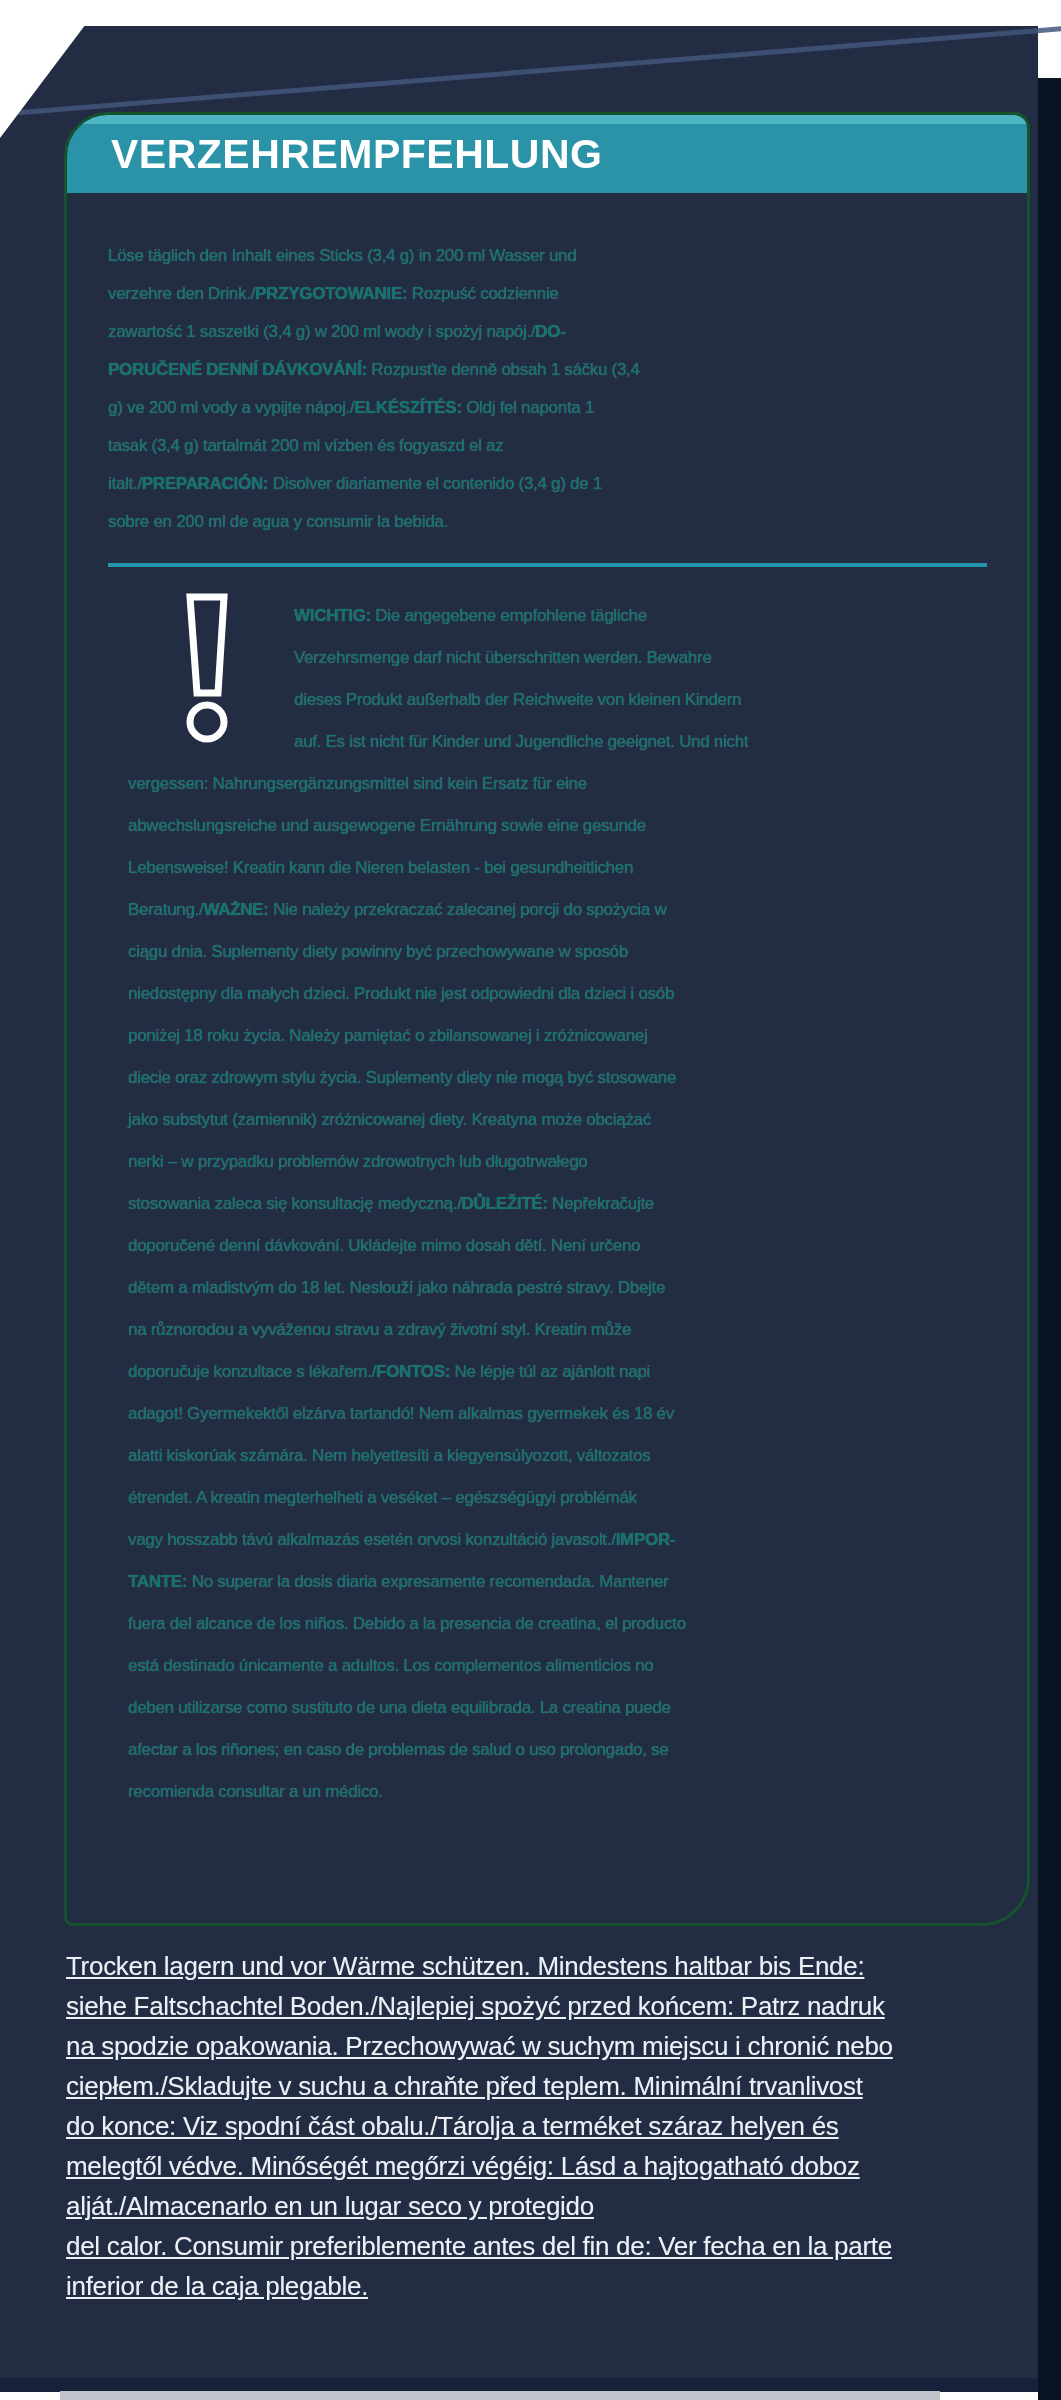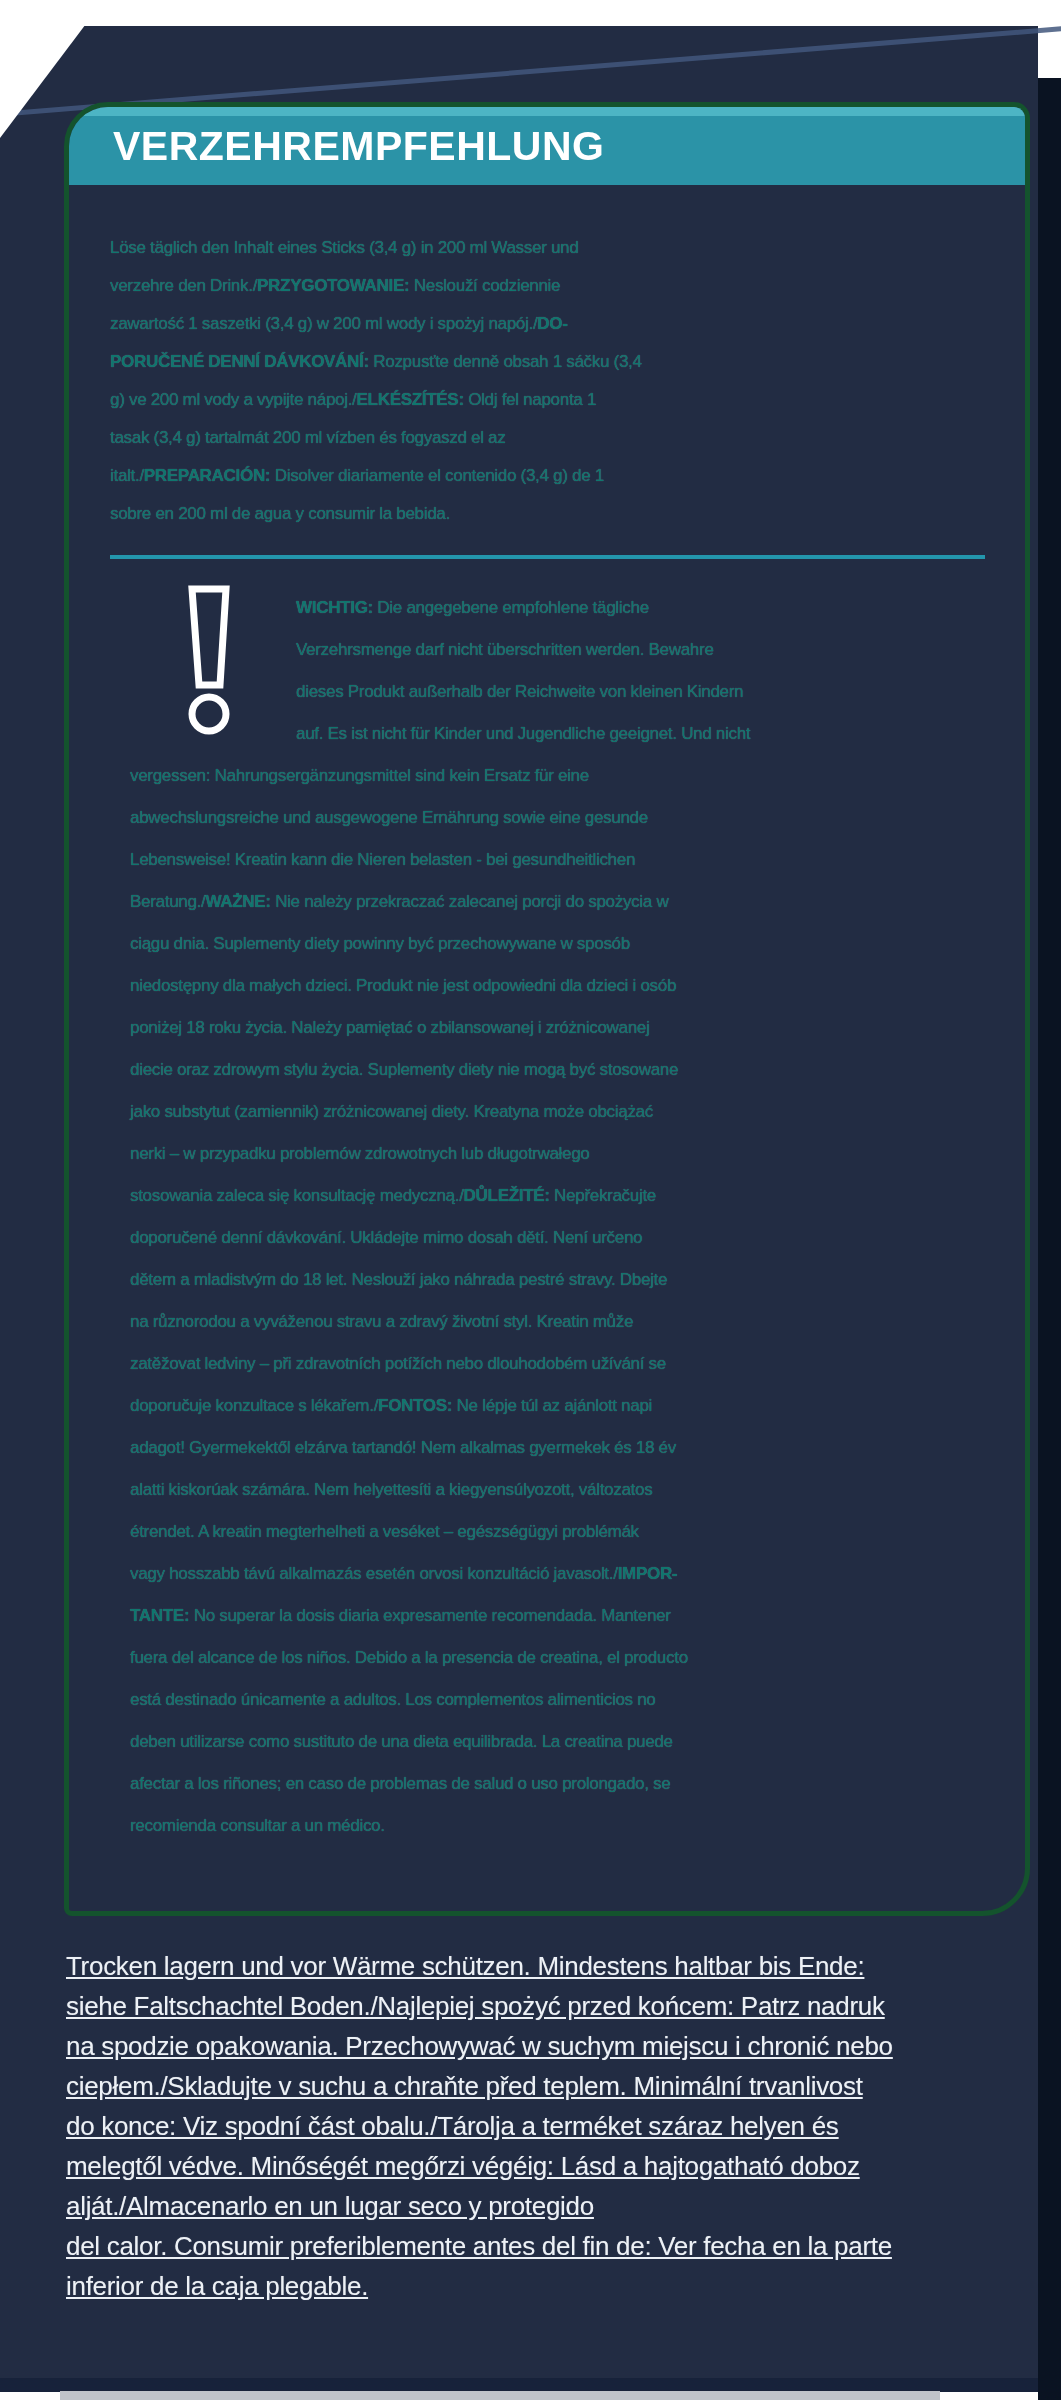--- a/index.html
+++ b/index.html
@@ -22,22 +22,22 @@
   .side-edge{
     position:absolute;left:1038px;top:78px;width:23px;height:2322px;background:#0a1322;
   }
   .bottom-edge{
     position:absolute;left:0;top:2378px;width:1038px;height:14px;background:#17223a;
   }
   .bottom-strip{
     position:absolute;left:60px;top:2391px;width:880px;height:9px;background:#bfc3ca;
   }
   .panel{
-    position:absolute;left:64px;top:102px;width:966px;height:1814px;
-    border:5px solid #14532d;border-radius:44px 16px 48px 8px;
+    position:absolute;left:64px;top:112px;width:966px;height:1814px;
+    border:3px solid #14532d;border-radius:44px 16px 48px 8px;
     box-sizing:border-box;overflow:hidden;
   }
   .panel-header{
     height:78px;background:linear-gradient(180deg,#4db5c4 0px,#4db5c4 9px,#2b93a7 9px);
     display:flex;align-items:center;padding-left:44px;
   }
   .panel-title{
     color:#ffffff;font-size:41px;font-weight:700;letter-spacing:.5px;
   }
   .panel-body{
@@ -68,21 +68,21 @@
 <div class="bottom-edge"></div>
 <div class="bottom-strip"></div>
 
 <div class="panel">
   <div class="panel-header">
     <span class="panel-title">VERZEHREMPFEHLUNG</span>
   </div>
   <div class="panel-body">
     <div class="dosage">
         <div class="line"><span>Löse täglich den Inhalt eines Sticks (3,4 g) in 200 ml Wasser und</span></div>
-        <div class="line"><span>verzehre den Drink./</span><b>PRZYGOTOWANIE:</b><span> Neslouží codziennie</span></div>
+        <div class="line"><span>verzehre den Drink./</span><b>PRZYGOTOWANIE:</b><span> Rozpuść codziennie</span></div>
         <div class="line"><span>zawartość 1 saszetki (3,4 g) w 200 ml wody i spożyj napój./</span><b>DO-</b></div>
         <div class="line"><b>PORUČENÉ DENNÍ DÁVKOVÁNÍ:</b><span> Rozpusťte denně obsah 1 sáčku (3,4</span></div>
         <div class="line"><span>g) ve 200 ml vody a vypijte nápoj./</span><b>ELKÉSZÍTÉS:</b><span> Oldj fel naponta 1</span></div>
         <div class="line"><span>tasak (3,4 g) tartalmát 200 ml vízben és fogyaszd el az</span></div>
         <div class="line"><span>italt./</span><b>PREPARACIÓN:</b><span> Disolver diariamente el contenido (3,4 g) de 1</span></div>
         <div class="line"><span>sobre en 200 ml de agua y consumir la bebida.</span></div>
       </div>
     <div class="separator"></div>
     <div class="important">
       <svg class="excl-icon" viewBox="0 0 46 152" fill="none" xmlns="http://www.w3.org/2000/svg">
@@ -103,21 +103,20 @@
           <div class="line"><span>ciągu dnia. Suplementy diety powinny być przechowywane w sposób</span></div>
           <div class="line"><span>niedostępny dla małych dzieci. Produkt nie jest odpowiedni dla dzieci i osób</span></div>
           <div class="line"><span>poniżej 18 roku życia. Należy pamiętać o zbilansowanej i zróżnicowanej</span></div>
           <div class="line"><span>diecie oraz zdrowym stylu życia. Suplementy diety nie mogą być stosowane</span></div>
           <div class="line"><span>jako substytut (zamiennik) zróżnicowanej diety. Kreatyna może obciążać</span></div>
           <div class="line"><span>nerki – w przypadku problemów zdrowotnych lub długotrwałego</span></div>
           <div class="line"><span>stosowania zaleca się konsultację medyczną./</span><b>DŮLEŽITÉ:</b><span> Nepřekračujte</span></div>
           <div class="line"><span>doporučené denní dávkování. Ukládejte mimo dosah dětí. Není určeno</span></div>
           <div class="line"><span>dětem a mladistvým do 18 let. Neslouží jako náhrada pestré stravy. Dbejte</span></div>
           <div class="line"><span>na různorodou a vyváženou stravu a zdravý životní styl. Kreatin může</span></div>
-          <div class="line"><span>zatěžovat ledviny – při zdravotních potížích nebo dlouhodobém užívání se</span></div>
           <div class="line"><span>doporučuje konzultace s lékařem./</span><b>FONTOS:</b><span> Ne lépje túl az ajánlott napi</span></div>
           <div class="line"><span>adagot! Gyermekektől elzárva tartandó! Nem alkalmas gyermekek és 18 év</span></div>
           <div class="line"><span>alatti kiskorúak számára. Nem helyettesíti a kiegyensúlyozott, változatos</span></div>
           <div class="line"><span>étrendet. A kreatin megterhelheti a veséket – egészségügyi problémák</span></div>
           <div class="line"><span>vagy hosszabb távú alkalmazás esetén orvosi konzultáció javasolt./</span><b>IMPOR-</b></div>
           <div class="line"><b>TANTE:</b><span> No superar la dosis diaria expresamente recomendada. Mantener</span></div>
           <div class="line"><span>fuera del alcance de los niños. Debido a la presencia de creatina, el producto</span></div>
           <div class="line"><span>está destinado únicamente a adultos. Los complementos alimenticios no</span></div>
           <div class="line"><span>deben utilizarse como sustituto de una dieta equilibrada. La creatina puede</span></div>
           <div class="line"><span>afectar a los riñones; en caso de problemas de salud o uso prolongado, se</span></div>

